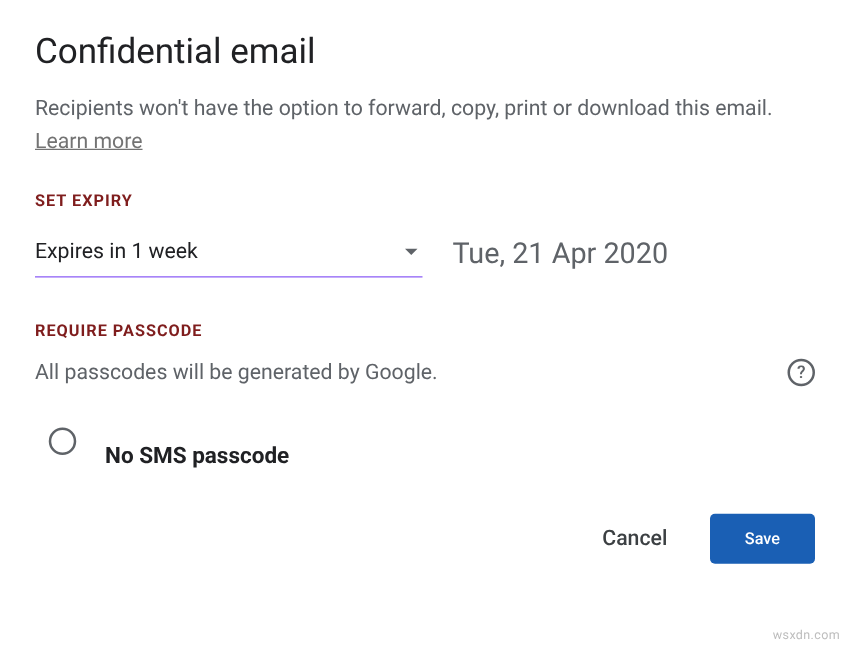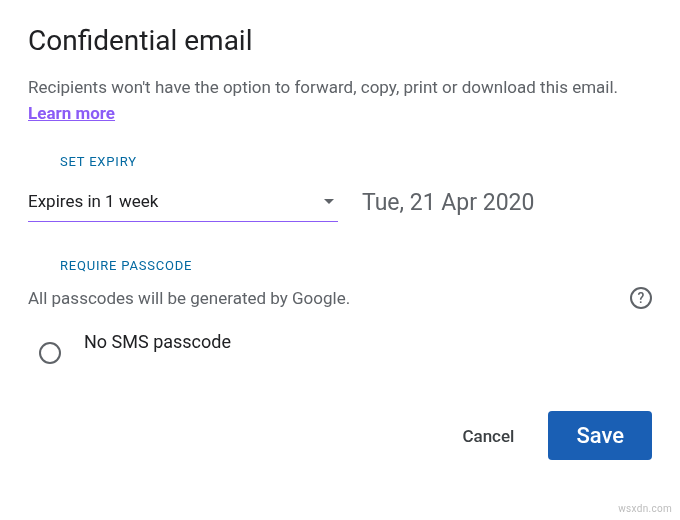--- a/index.html
+++ b/index.html
@@ -23,32 +23,30 @@
       margin-bottom: 18px;
       letter-spacing: 0;
     }
     .description {
       font-size: 17px;
       color: #5f6368;
       line-height: 1.5;
       margin-bottom: 28px;
     }
     .learn-more {
-      color: #8b5cf6;
+      color: #737373;
       text-decoration: underline;
       cursor: pointer;
-      font-weight: bold;
     }
     .section-label {
       font-size: 13px;
-      font-weight: 400;
-      color: #0369a1;
+      font-weight: 700;
+      color: #7f1d1d;
       letter-spacing: 0.8px;
       margin-bottom: 14px;
-      margin-left: 32px;
     }
     .expiry-row {
       display: flex;
       align-items: center;
       margin-bottom: 36px;
     }
     .expiry-select {
       display: flex;
       align-items: center;
       justify-content: space-between;
@@ -93,22 +91,23 @@
       color: #5f6368;
       cursor: pointer;
     }
     .radio-row {
       display: flex;
       gap: 60px;
       margin-bottom: 36px;
     }
     .radio-option {
       display: flex;
-      align-items: flex-start;
-      cursor: pointer;
+      align-items: flex-end;
+      cursor: pointer;
+      font-weight: bold;
     }
     .radio-outer {
       width: 44px;
       height: 44px;
       border-radius: 50%;
       display: flex;
       align-items: center;
       justify-content: center;
       margin-right: 12px;
     }
@@ -149,21 +148,21 @@
       font-weight: 500;
       color: #3c4043;
       padding: 10px 18px;
       cursor: pointer;
       font-family: inherit;
     }
     .btn-save {
       background: #1a5fb4;
       border: none;
       color: #fff;
-      font-size: 22px;
+      font-size: 13px;
       font-weight: 500;
       padding: 12px 28px;
       border-radius: 4px;
       cursor: pointer;
       font-family: inherit;
     }
     .watermark {
       position: absolute;
       bottom: 6px;
       right: 8px;

